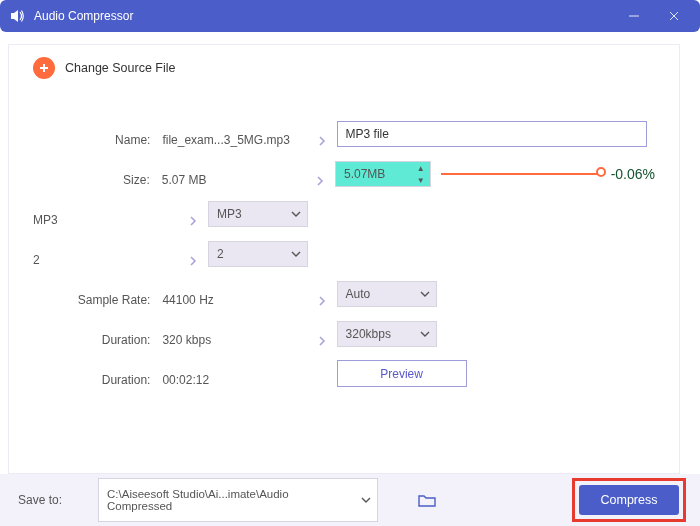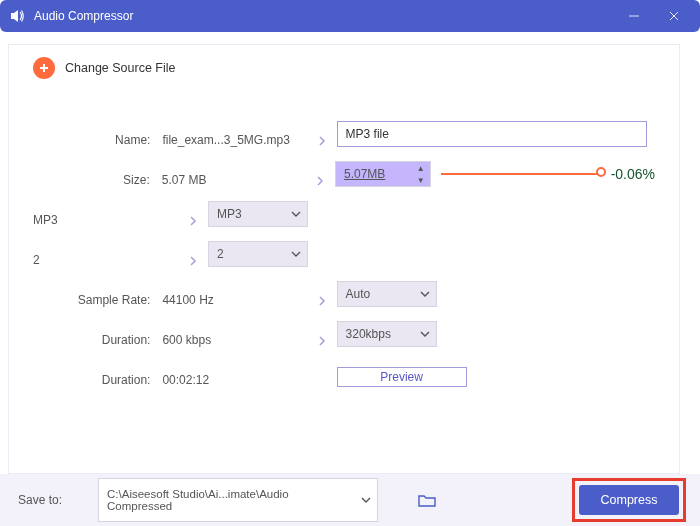--- a/index.html
+++ b/index.html
@@ -15,33 +15,33 @@
   .change-label { font-size: 12.5px; color: #333; }
 
   .form-row { display: flex; align-items: flex-end; height: 40px; font-size: 12px; color: #444; }
   .row-label { width: 130px; text-align: right; padding-right: 12px; color: #555; }
   .row-src { width: 145px; color: #555; overflow: hidden; text-overflow: ellipsis; white-space: nowrap; }
   .row-arrow { width: 30px; display: flex; justify-content: center; color: #8f8bd6; }
   .row-target { width: 320px; display: flex; align-items: center; }
 
   .text-input { width: 310px; height: 26px; border: 1px solid #9f9cdc; background: #fff; padding: 0 8px; font-size: 12px; color: #333; border-radius: 0; }
 
-  .spinner { width: 100px; height: 26px; border: 1px solid #d7d4e2; background: #c4b5fd; display: flex; align-items: center; padding-left: 8px; position: relative; font-size: 12px; color: #555; text-decoration: underline; }
+  .spinner { width: 100px; height: 26px; border: 1px solid #d7d4e2; background: #5eead4; display: flex; align-items: center; padding-left: 8px; position: relative; font-size: 12px; color: #555; }
   .spinner .spin-btns { position: absolute; right: 0; top: 0; bottom: 0; width: 18px; display: flex; flex-direction: column; }
   .spinner .spin-btns > div { flex: 1; display: flex; align-items: center; justify-content: center; cursor: pointer; color: #555; font-size: 8px; }
 
   .slider-wrap { display: flex; align-items: center; margin-left: 10px; }
   .slider-track { width: 160px; height: 2px; background: #ff6b3d; position: relative; }
   .slider-thumb { width: 10px; height: 10px; border-radius: 50%; background: #fff; border: 2px solid #ff6b3d; position: absolute; right: -5px; top: -6px; cursor: pointer; }
   .slider-value { margin-left: 10px; color: #14532d; font-size: 14px; }
 
   .combo { width: 100px; height: 26px; border: 1px solid #d7d4e2; background: #eae7f2; display: flex; align-items: center; padding-left: 8px; position: relative; font-size: 12px; color: #555; cursor: pointer; }
   .combo .caret { position: absolute; right: 6px; top: 0; bottom: 0; display: flex; align-items: center; color: #555; }
 
-  .preview-btn { width: 130px; height: 20px; border: 1px solid #9f9cdc; background: #fff; color: #5857c8; display: inline-flex; align-items: center; justify-content: center; font-size: 12px; cursor: pointer; }
+  .preview-btn { width: 130px; height: 27px; border: 1px solid #9f9cdc; background: #fff; color: #5857c8; display: inline-flex; align-items: center; justify-content: center; font-size: 12px; cursor: pointer; }
 
   .footer { position: absolute; left: 0; right: 0; bottom: 0; height: 52px; background: #f3f1fa; display: flex; align-items: center; padding: 0 14px 0 18px; font-size: 12px; color: #555; gap: 28px; }
   .footer-label { margin-right: 8px; }
   .path-combo { width: 280px; height: 44px; background: #fff; border: 1px solid #d7d4e2; display: flex; align-items: center; padding: 0 24px 0 8px; position: relative; font-size: 11.5px; color: #555; }
   .path-combo .caret { position: absolute; right: 6px; top: 0; bottom: 0; display: flex; align-items: center; }
   .folder-btn { width: 22px; height: 22px; margin-left: 10px; display: inline-flex; align-items: center; justify-content: center; color: #5857c8; cursor: pointer; }
   .spacer { flex: 1; }
   .compress-wrap { padding: 4px; border: 3px solid #e63b2e; }
   .compress-btn { background: #4b5dc8; color: #fff; width: 100px; height: 30px; display: inline-flex; align-items: center; justify-content: center; font-size: 12.5px; cursor: pointer; border-radius: 3px; }
 
@@ -177,21 +177,21 @@
             <svg width="10" height="6" viewBox="0 0 10 6">
                 <polyline points="1,1 5,5 9,1" fill="none" stroke="#555" stroke-width="1.4"></polyline>
               </svg>
           </span>
         </div>
       </div>
     </div>
 
     <div class="form-row">
       <div class="row-label">Duration:</div>
-      <div class="row-src">600 kbps</div>
+      <div class="row-src">320 kbps</div>
       <div class="row-arrow">
         <svg width="8" height="12" viewBox="0 0 8 12">
             <polyline points="2,2 6,6 2,10" fill="none" stroke="#a8a4db" stroke-width="1.6"></polyline>
           </svg>
       </div>
       <div class="row-target">
         <div class="combo">
           <span>320kbps</span>
           <span class="caret">
             <svg width="10" height="6" viewBox="0 0 10 6">

